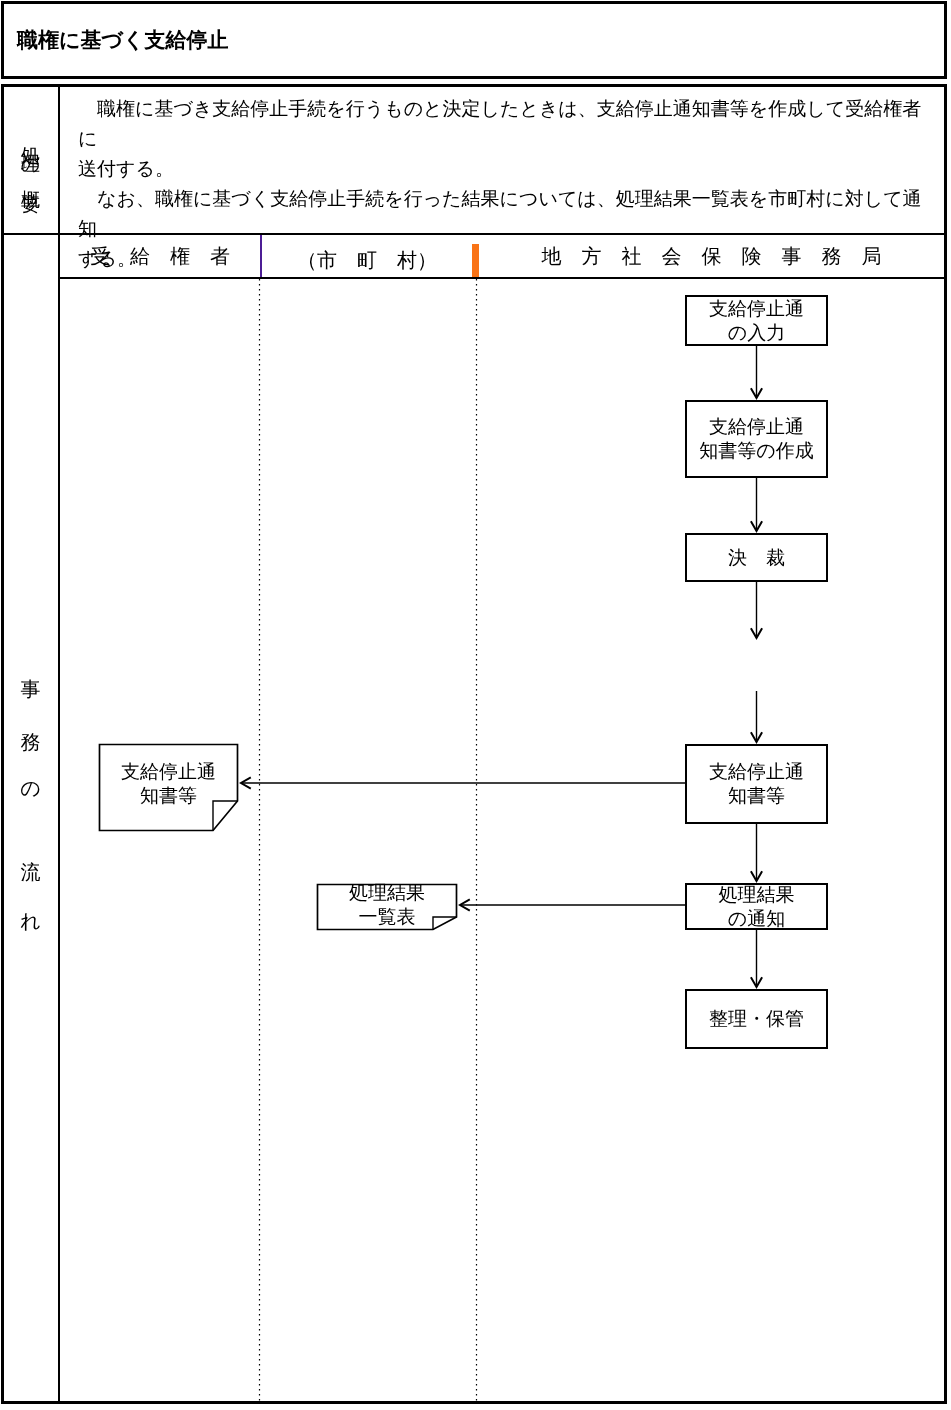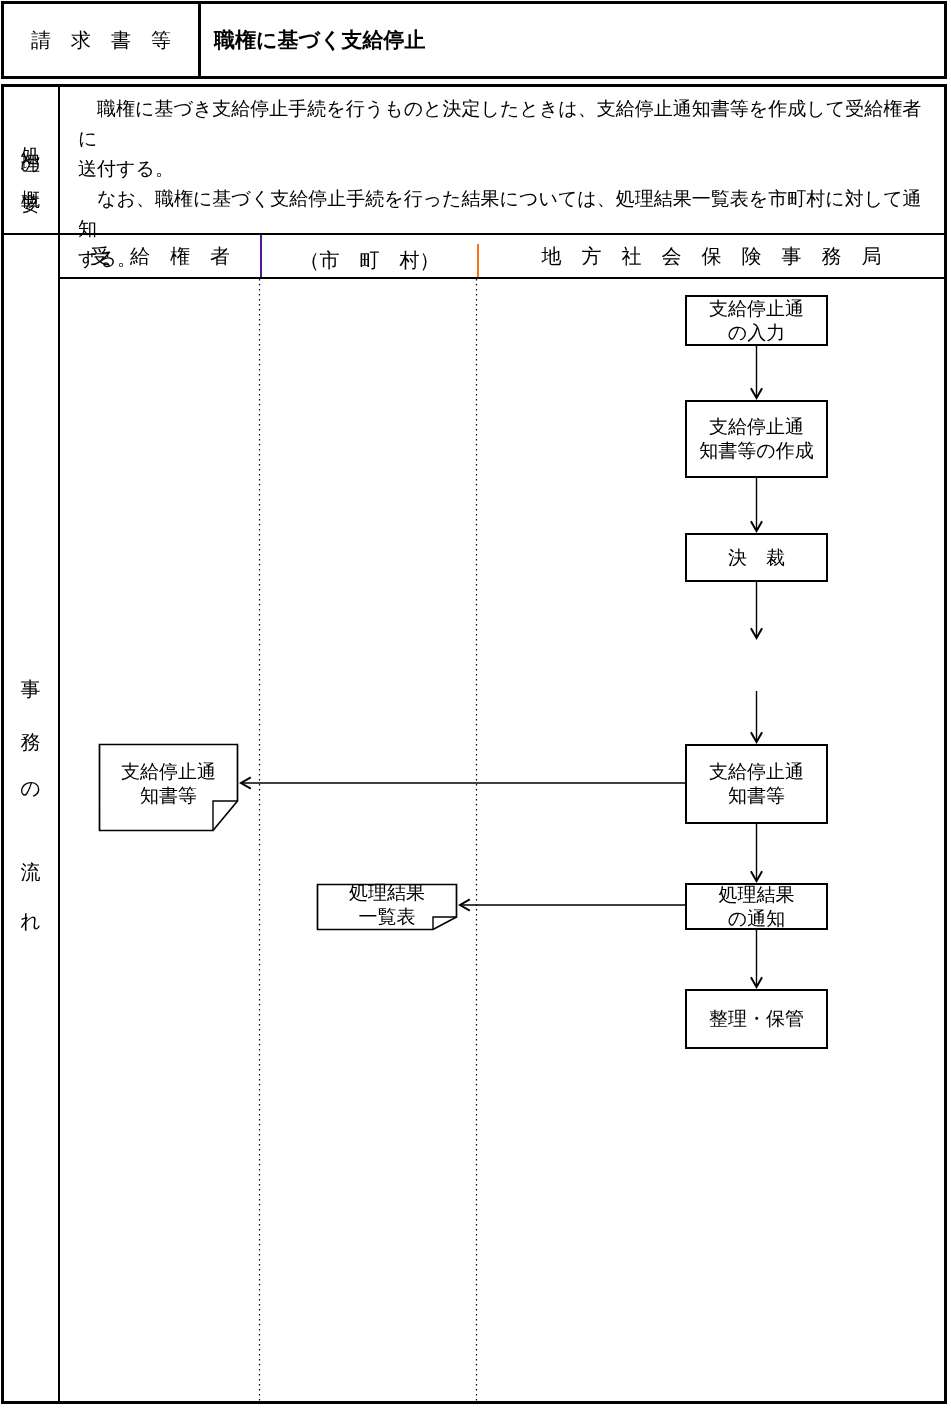--- a/index.html
+++ b/index.html
@@ -46,44 +46,41 @@
   .row-flow{flex:1;display:flex;min-height:0;}
   .flow-area{flex:1;display:flex;flex-direction:column;min-width:0;}
   .flow-header{
     height:44px;border-bottom:2px solid #000;box-sizing:border-box;
     display:flex;font-size:20px;
   }
   .flow-header-cell{
     display:flex;align-items:center;justify-content:center;box-sizing:border-box;
   }
   .fh1{width:202px;border-right:2px solid #4c1d95;}
-  .fh2{width:217px;border-right:2px solid #f97316;margin-top:9px;}
+  .fh2{width:217px;border-right:7px solid #f97316;margin-top:9px;}
   .fh3{flex:1;}
   .flow-canvas{flex:1;position:relative;}
   .flow-svg{position:absolute;left:0;top:0;}
   
   .pbox{
     position:absolute;left:625px;width:143px;
     border:2px solid #000;box-sizing:border-box;background:#fff;
     display:flex;align-items:center;justify-content:center;
     text-align:center;font-size:19px;line-height:24px;white-space:pre-line;
   }
   
   .dtext{
     position:absolute;display:flex;align-items:center;justify-content:center;
     text-align:center;font-size:19px;line-height:24px;white-space:pre-line;
   }
 </style>
 </head>
 <body>
 
 <div class="header-table">
-  <div class="header-left">
-    <span>請　求　書　等</span>
-  </div>
   <div class="header-right">
     <span>職権に基づく支給停止</span>
   </div>
 </div>
 
 <div class="main-table">
 
   <div class="row-overview">
     <div class="label-cell">
       <span class="vtext vtext-overview">処理の概要</span>

